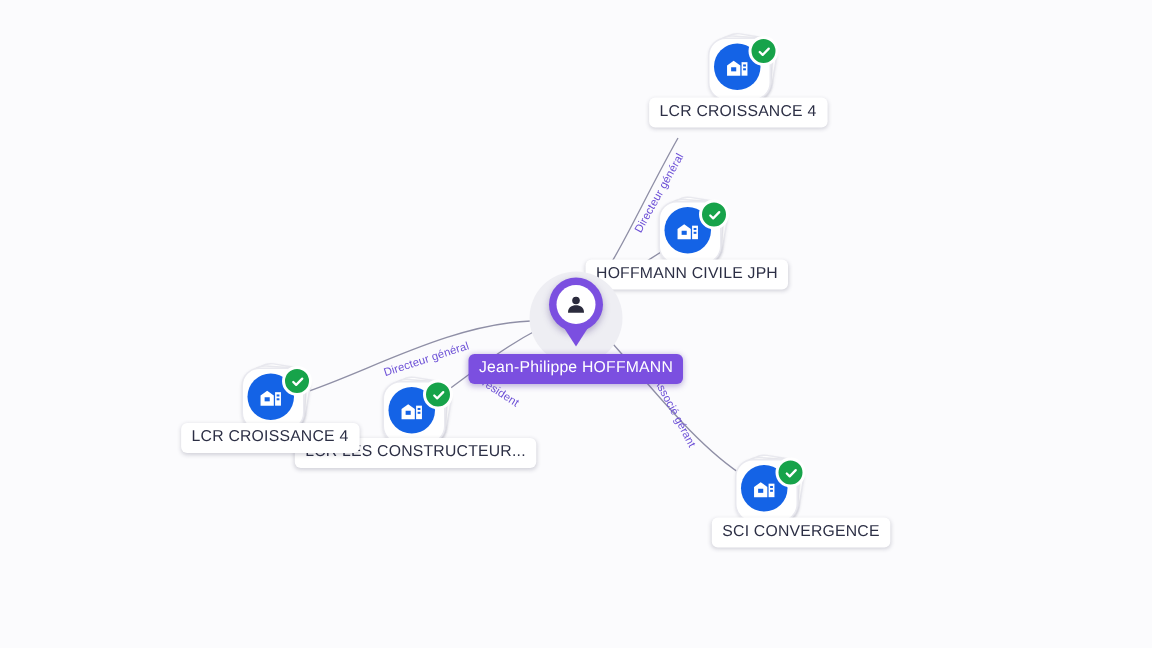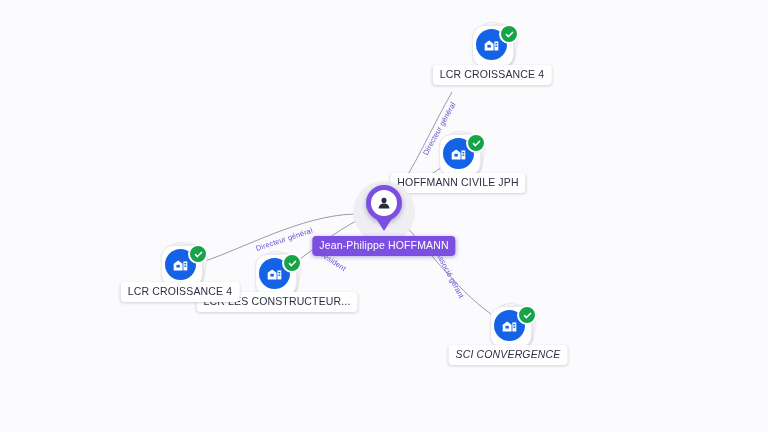--- a/index.html
+++ b/index.html
@@ -220,21 +220,21 @@
             <rect x="14.6" y="8.2" width="2.2" height="1.6" fill="#1463e6"></rect>
             <rect x="14.6" y="11.2" width="2.2" height="1.6" fill="#1463e6"></rect>
           </svg>
         </div>
         <div class="check-badge">
           <svg width="9" height="9" viewBox="0 0 12 12">
             <path d="M2 6.2 L4.6 8.8 L10 3.2" stroke="#ffffff" stroke-width="2" fill="none" stroke-linecap="round" stroke-linejoin="round"></path>
           </svg>
         </div>
       </div>
-      <div class="node-label" style="left: 508px; top: 345px; font-style: italic;">SCI CONVERGENCE</div>
+      <div class="node-label" style="left: 534px; top: 345px;">SCI CONVERGENCE</div>
       <div class="company-node" style="left: 277px; top: 274px;">
         <div class="stack-card c1"></div>
         <div class="stack-card c2"></div>
         <div class="stack-card c3"></div>
         <div class="node-disc">
           <svg width="17" height="17" viewBox="0 0 20 20">
             <path d="M2 17 L2 9 L7.2 5.2 L12.4 9 L12.4 17 Z" fill="#ffffff"></path>
             <rect x="13.4" y="6.4" width="4.6" height="10.6" fill="#ffffff"></rect>
             <rect x="5.2" y="10.4" width="4" height="3.2" fill="#1463e6"></rect>
             <rect x="14.6" y="8.2" width="2.2" height="1.6" fill="#1463e6"></rect>

